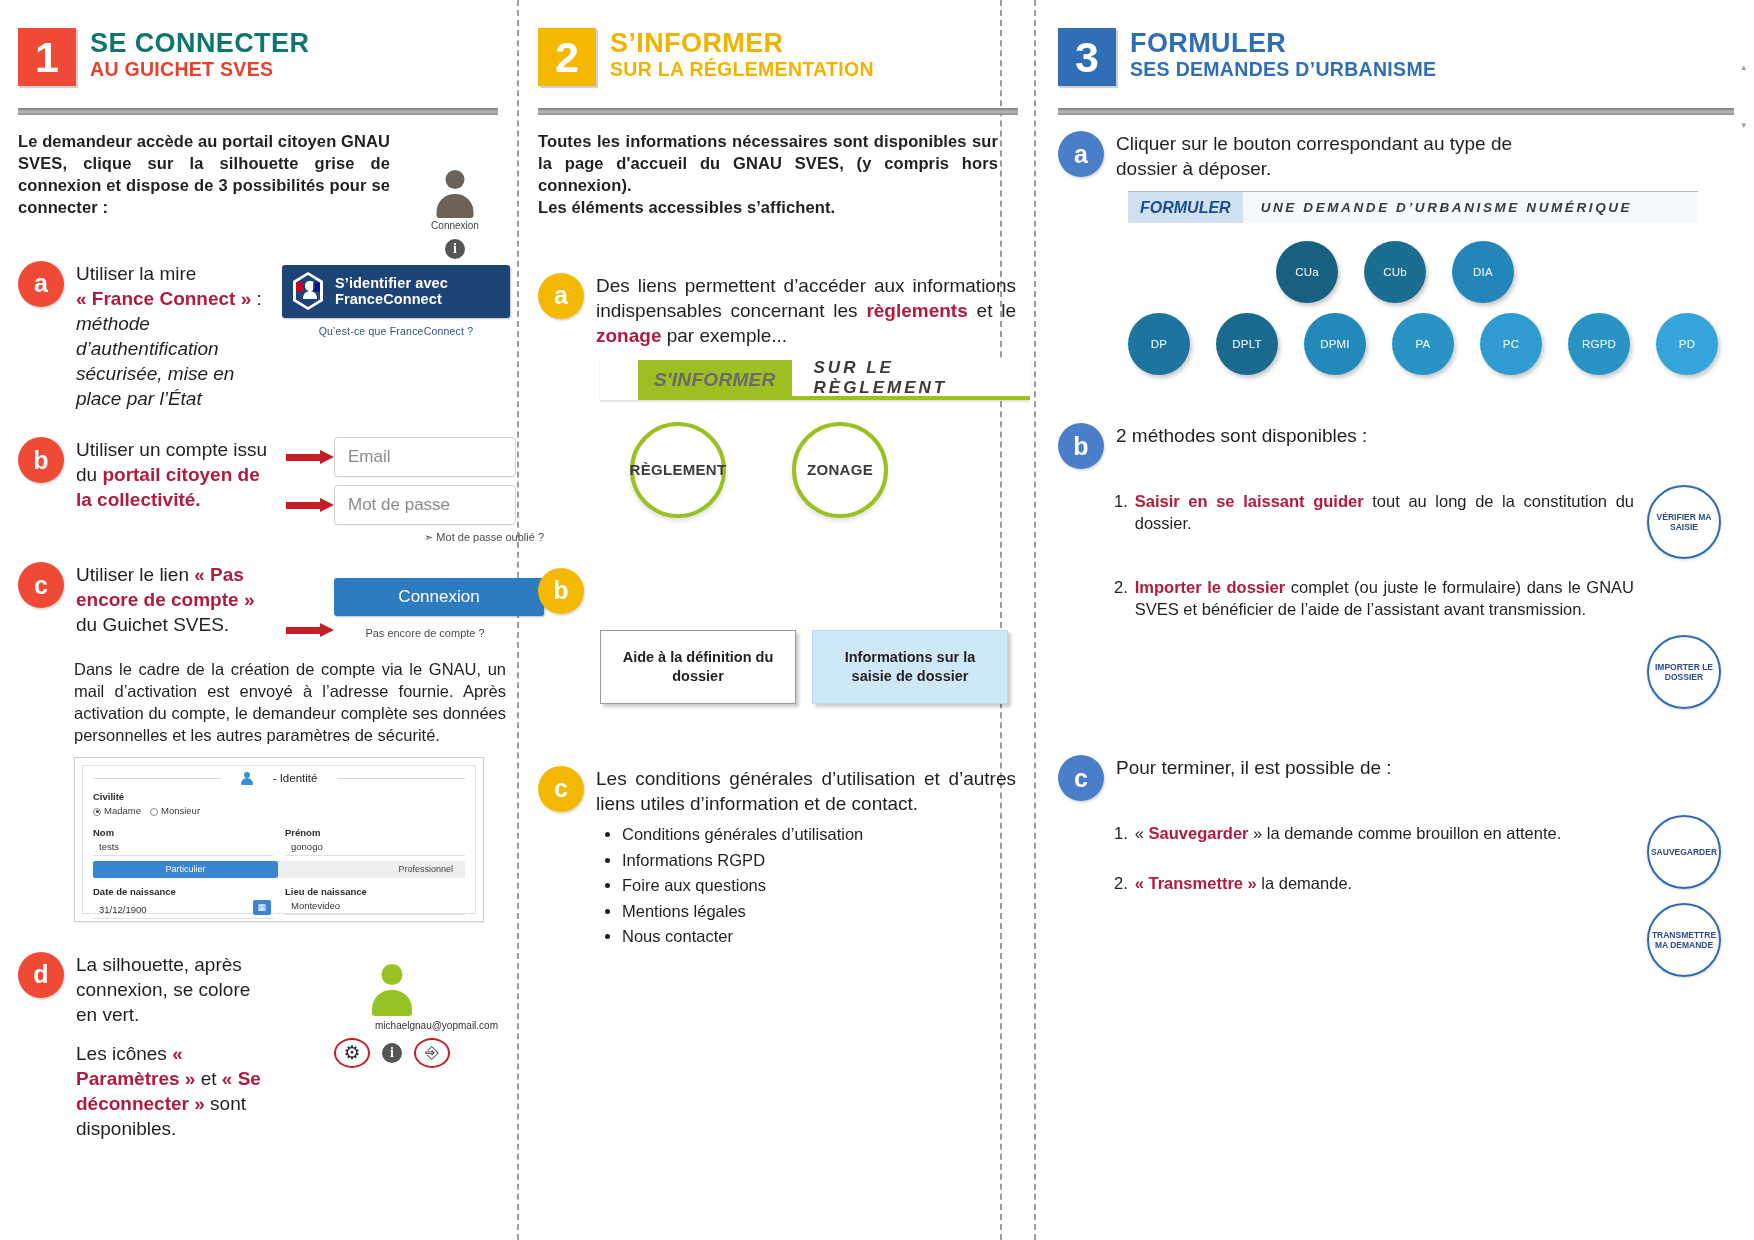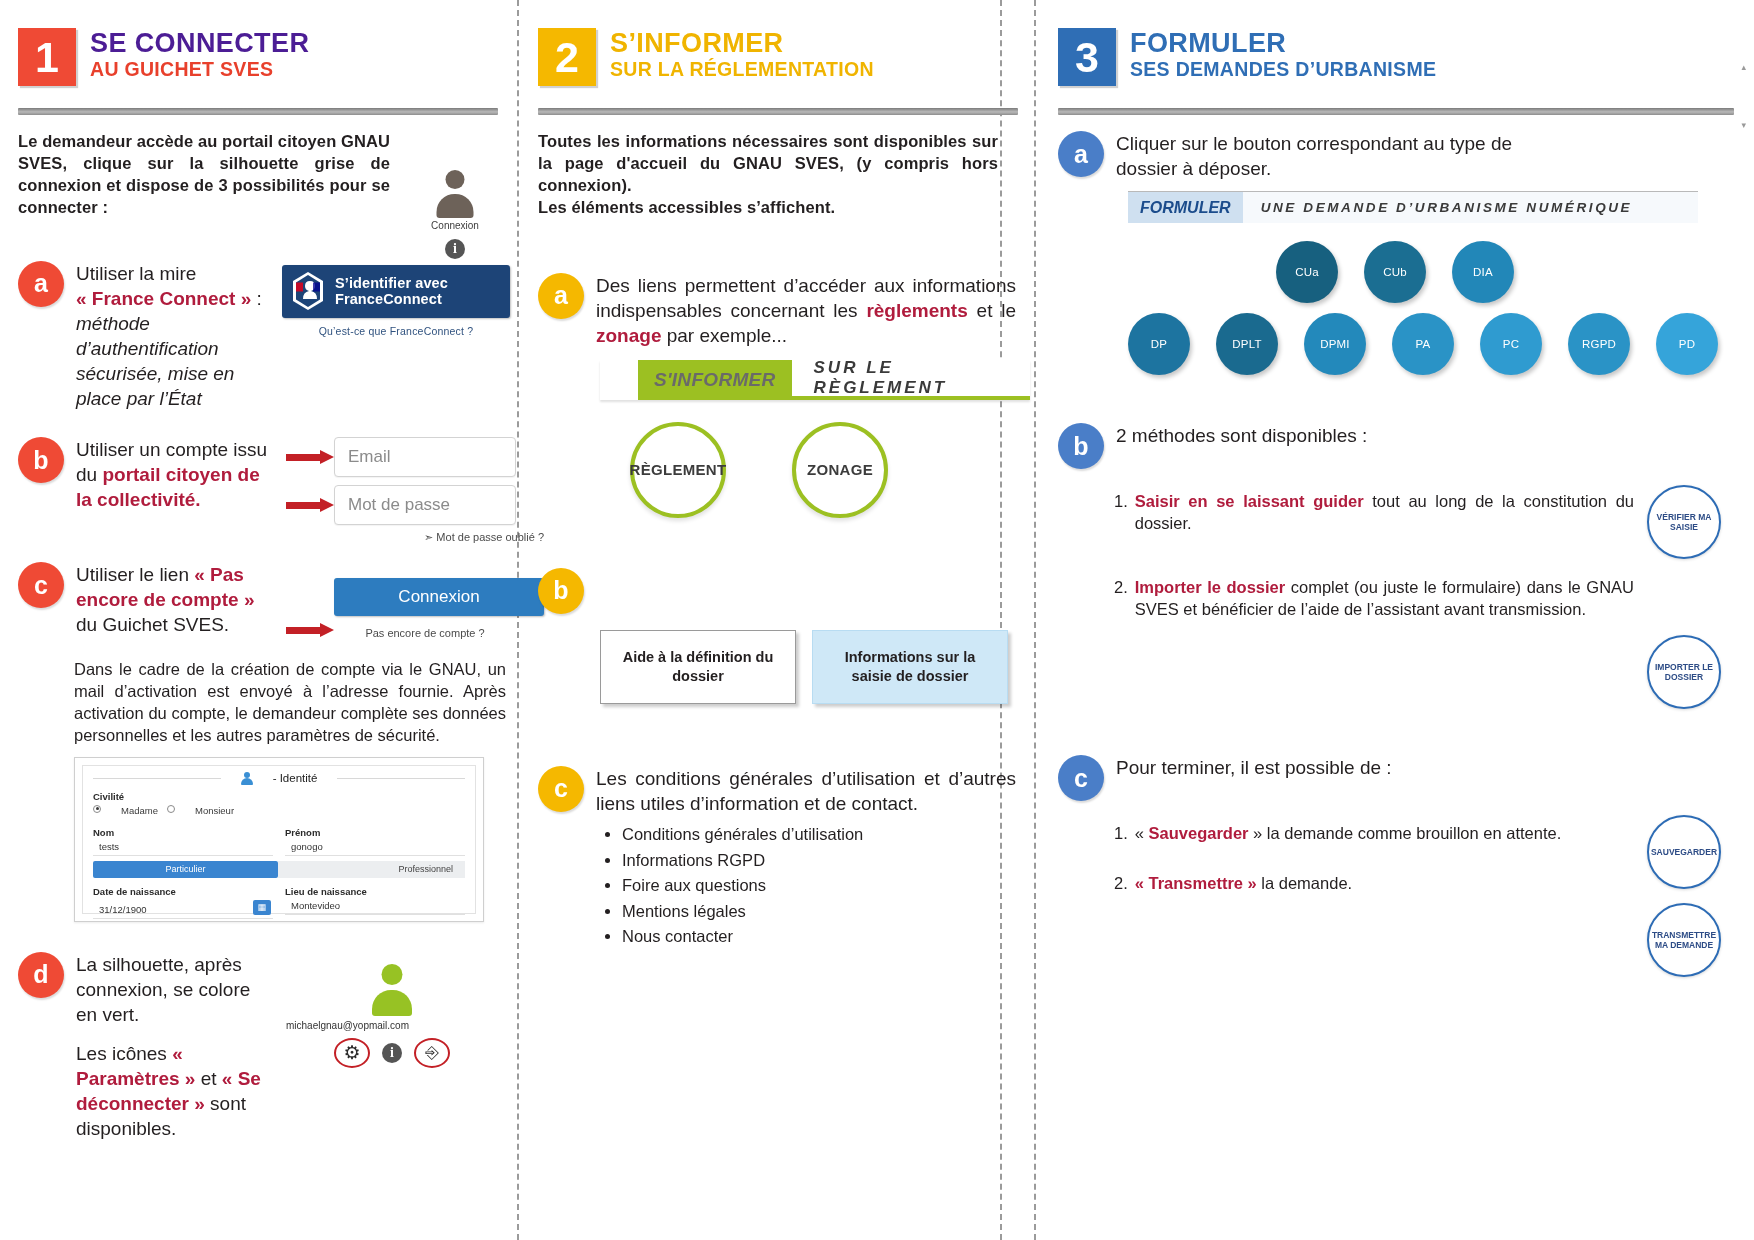--- a/index.html
+++ b/index.html
@@ -123,21 +123,21 @@
     box-shadow:0 1px 2px rgba(0,0,0,.08);
   }
   .shot-inner { border:1px solid #e2e2e2; height:100%; padding:6px 10px; position:relative; }
   .shot-head { display:flex; align-items:center; justify-content:center; gap:20px; font-size:11.5px; color:#222; }
   .mini-user { width:12px; height:13px; position:relative; }
   .mini-user .h { position:absolute; left:50%; top:0; transform:translateX(-50%); width:6px;height:6px;border-radius:50%;background:#3a8fd4;}
   .mini-user .b { position:absolute; left:50%; bottom:0; transform:translateX(-50%); width:12px;height:7px;border-radius:6px 6px 1px 1px;background:#3a8fd4;}
   .shot-head .dash { flex:1; border-top:1px solid #d8d8d8; }
   .lbl { font-size:9.5px; font-weight:bold; color:#2b2b2b; margin-top:6px; }
   .radios { font-size:9.5px; color:#3a3a3a; margin-top:3px; display:flex; gap:9px; align-items:center; }
-  .radio { display:inline-flex; align-items:flex-start; gap:20px; }
+  .radio { display:inline-flex; align-items:flex-end; gap:3px; }
   .rdot { width:8px; height:8px; border-radius:50%; border:1px solid #8a8a8a; display:inline-block; position:relative; }
   .rdot.on::after { content:''; position:absolute; inset:1.5px; border-radius:50%; background:#3a3a3a; }
   .two { display:flex; gap:12px; }
   .two > div { flex:1; }
   .inp { border-bottom:1px solid #e0e0e0; font-size:9.5px; color:#333; padding:3px 2px 3px 6px; }
   .toggle { display:flex; margin:5px 0 2px 0; height:17px; }
   .tg-on { flex:0 0 185px; background:#3a85d0; color:#fff; font-size:9px;
            display:flex; align-items:center; justify-content:center; border-radius:2px; }
   .tg-off { flex:1; background:#eceef0; color:#444; font-size:9px;
             display:flex; align-items:center; justify-content:flex-end; padding-right:12px; }
@@ -146,21 +146,21 @@
     width:18px; height:15px; background:#3a85d0; border-radius:2px; margin-left:auto;
     display:flex; align-items:center; justify-content:center; color:#fff; font-size:9px;
   }
 
   
   .green-silh { width:44px; height:52px; margin:0 auto; position:relative; }
   .green-silh .head { position:absolute; left:50%; top:0; transform:translateX(-50%);
     width:21px; height:21px; border-radius:50%; background:#97c224; }
   .green-silh .body { position:absolute; left:50%; bottom:0; transform:translateX(-50%);
     width:40px; height:26px; background:#97c224; border-radius:19px 19px 3px 3px; }
-  .email-cap { font-size:10px; color:#333; text-align:left; margin-top:4px; white-space:nowrap; }
+  .email-cap { font-size:10px; color:#333; text-align:right; margin-top:4px; white-space:nowrap; }
   .icon-row { display:flex; align-items:center; justify-content:center; gap:12px; margin-top:7px; }
   .ringed { width:36px; height:30px; border:2.5px solid #c32026; border-radius:50%;
             display:flex; align-items:center; justify-content:center; }
   .gear { font-size:19px; color:#2b2b2b; line-height:1; }
   .infoi { width:20px; height:20px; border-radius:50%; background:#555; color:#fff;
            font-size:14px; font-weight:bold; font-family:"Liberation Serif", serif;
            display:flex; align-items:center; justify-content:center; }
   .logout { font-size:17px; color:#2b2b2b; line-height:1; }
 
   
@@ -225,21 +225,21 @@
 <div class="vsep s1"></div>
 <div class="vsep s2a"></div>
 <div class="vsep s2b"></div>
 
 <div class="page">
 
   <div class="col col1">
     <div class="hdr">
       <div class="numbox" style="background:#ef4a35">1</div>
       <div class="hdr-titles">
-        <div class="t1" style="color:#4c1d95">SE CONNECTER</div>
+        <div class="t1" style="color:#0f766e">SE CONNECTER</div>
         <div class="t2" style="color:#e8402c">AU GUICHET SVES</div>
       </div>
     </div>
     <div class="rule"></div>
 
     <div style="display:flex; gap:8px;">
       <div class="intro" style="width:372px">Le demandeur accède au portail citoyen GNAU SVES, clique sur la silhouette grise de connexion et dispose de 3 possibilités pour se connecter :</div>
     </div>
 
     <div class="silh-wrap">

